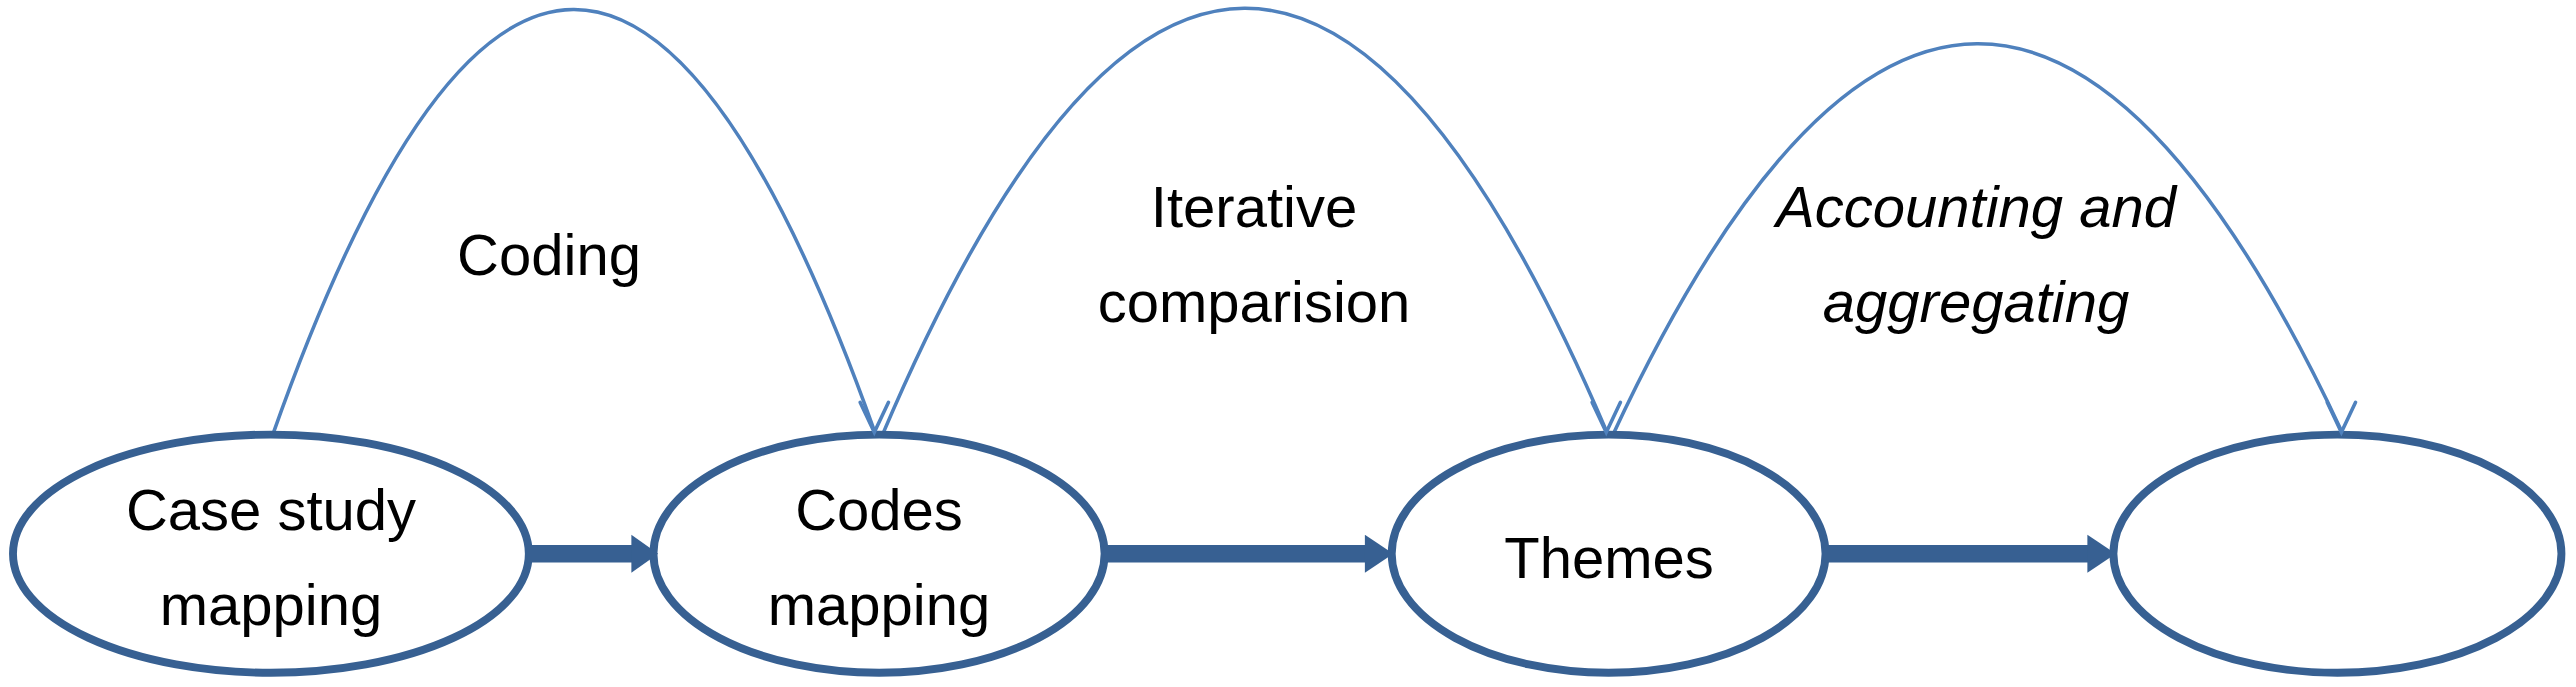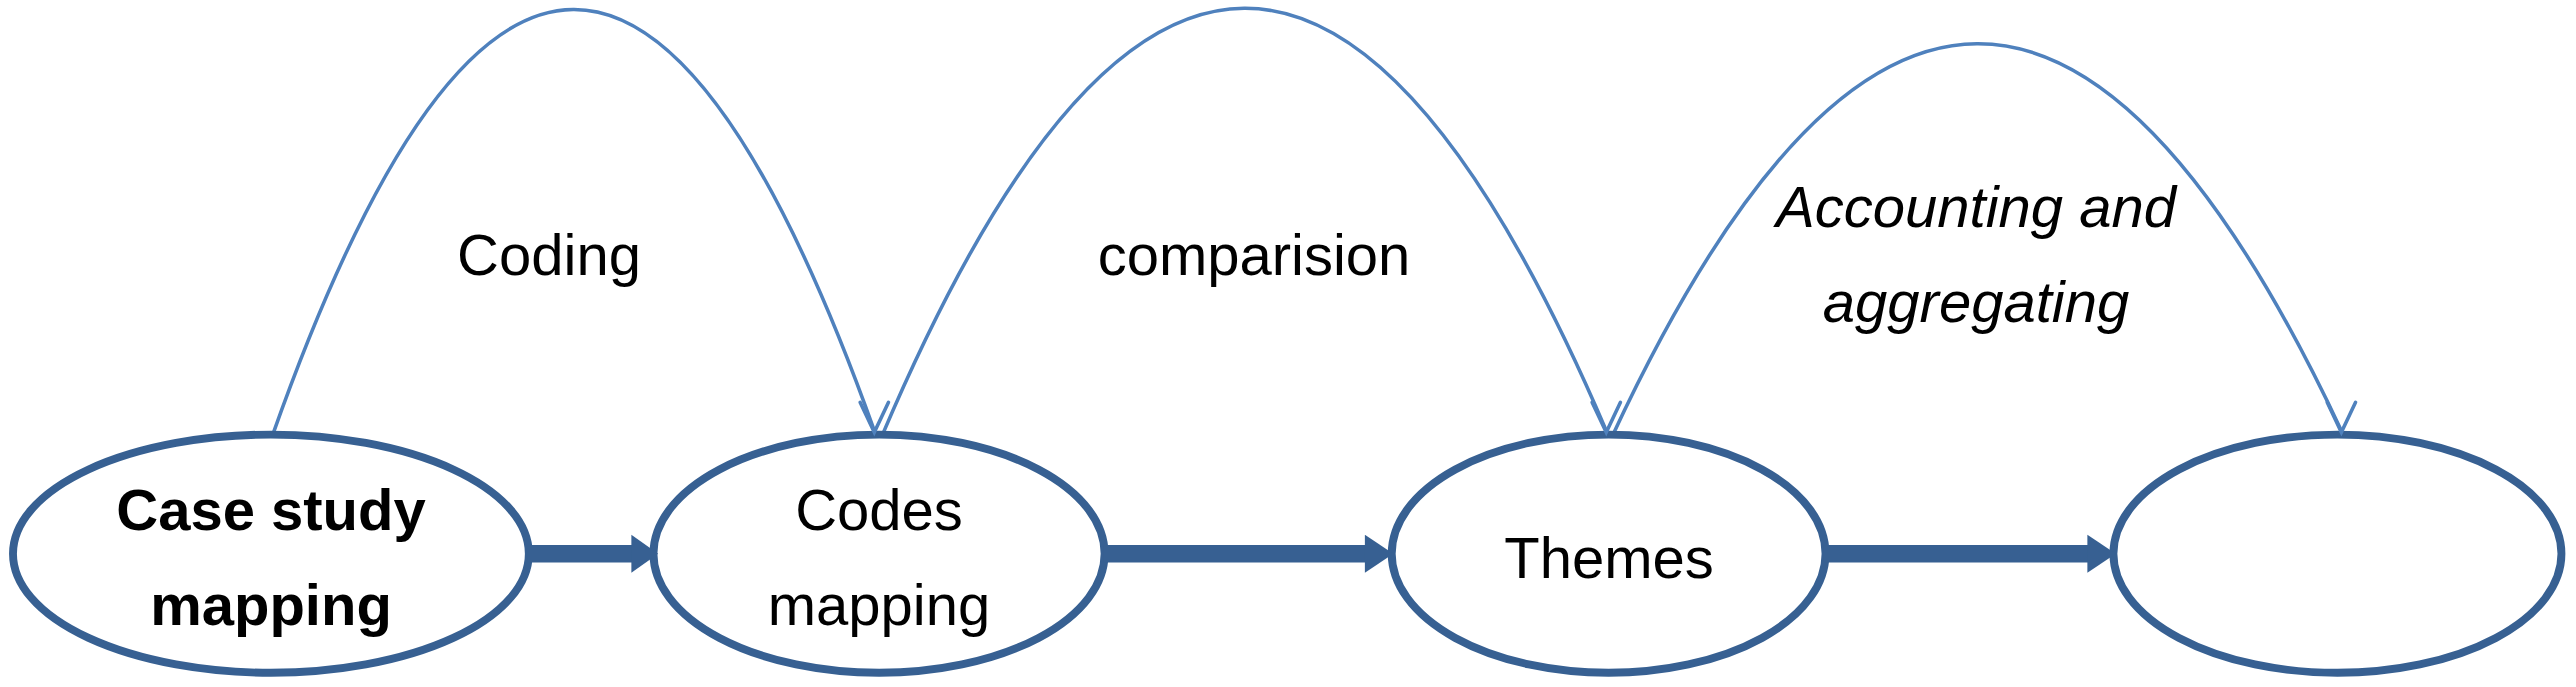--- a/index.html
+++ b/index.html
@@ -59,21 +59,21 @@
     position: absolute;
     transform: translate(-50%, -50%);
     text-align: center;
     color: var(--text);
     font-size: 58px;
     line-height: 95px;
     white-space: nowrap;
   }
   .node-label { top: 557px; }
   .edge-label { top: 254px; }
-  .node-label-1 { left: 271px; font-weight: bold; }
+  .node-label-1 { left: 271px; }
   .node-label-2 { left: 879px; }
   .node-label-3 { left: 1609px; }
   .node-label-4 { left: 2338px; }
   .edge-label-1 { left: 549px; }
   .edge-label-2 { left: 1254px; }
   .edge-label-3 { left: 1976px; font-style: italic; }
 </style>
 </head>
 <body>
 
@@ -125,20 +125,21 @@
   <div class="label node-label node-label-3">
     <div>Themes</div>
   </div>
   <div class="label node-label node-label-4">
   </div>
 
   <div class="label edge-label edge-label-1">
     <div>Coding</div>
   </div>
   <div class="label edge-label edge-label-2">
+    <div>Iterative</div>
     <div>comparision</div>
   </div>
   <div class="label edge-label edge-label-3">
     <div>Accounting and</div>
     <div>aggregating</div>
   </div>
 
 </div>
 
 

